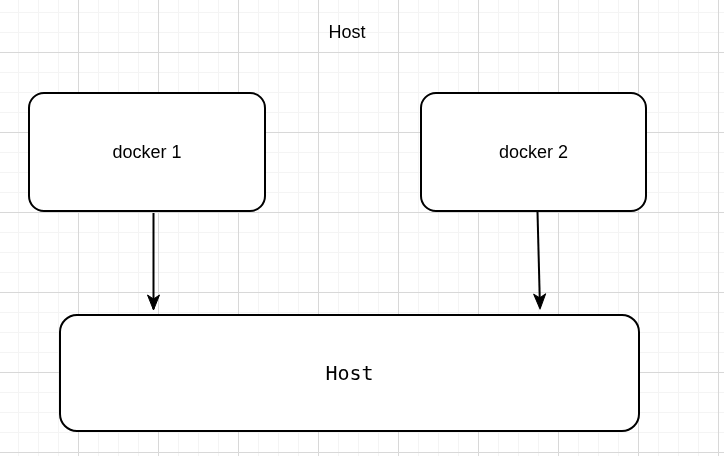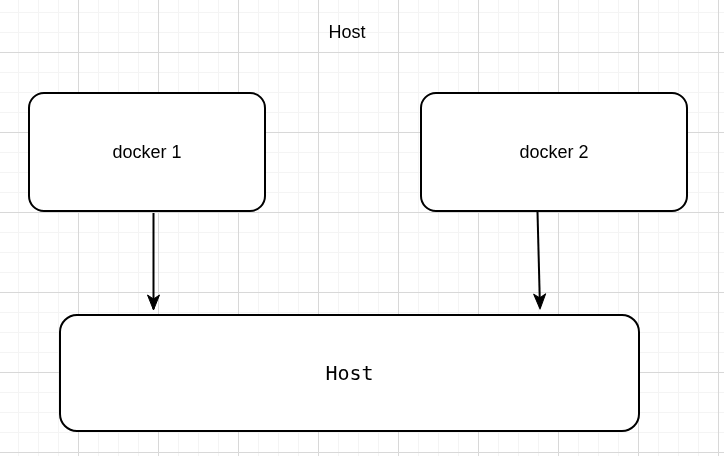--- a/index.html
+++ b/index.html
@@ -48,21 +48,21 @@
     color: #000000;
   }
   .node-small {
     width: 238px;
     height: 120px;
     top: 92px;
     border-radius: 16px;
     font-size: 18px;
   }
   #node-docker1 { left: 28px; }
-  #node-docker2 { left: 420px; width: 268px; }
+  #node-docker2 { left: 420px; width: 227px; }
   #node-host {
     left: 59px;
     top: 314px;
     width: 581px;
     height: 118px;
     border-radius: 18px;
     font-family: "DejaVu Sans Mono", "Liberation Mono", monospace;
     font-size: 20px;
     line-height: 26px;
   }

